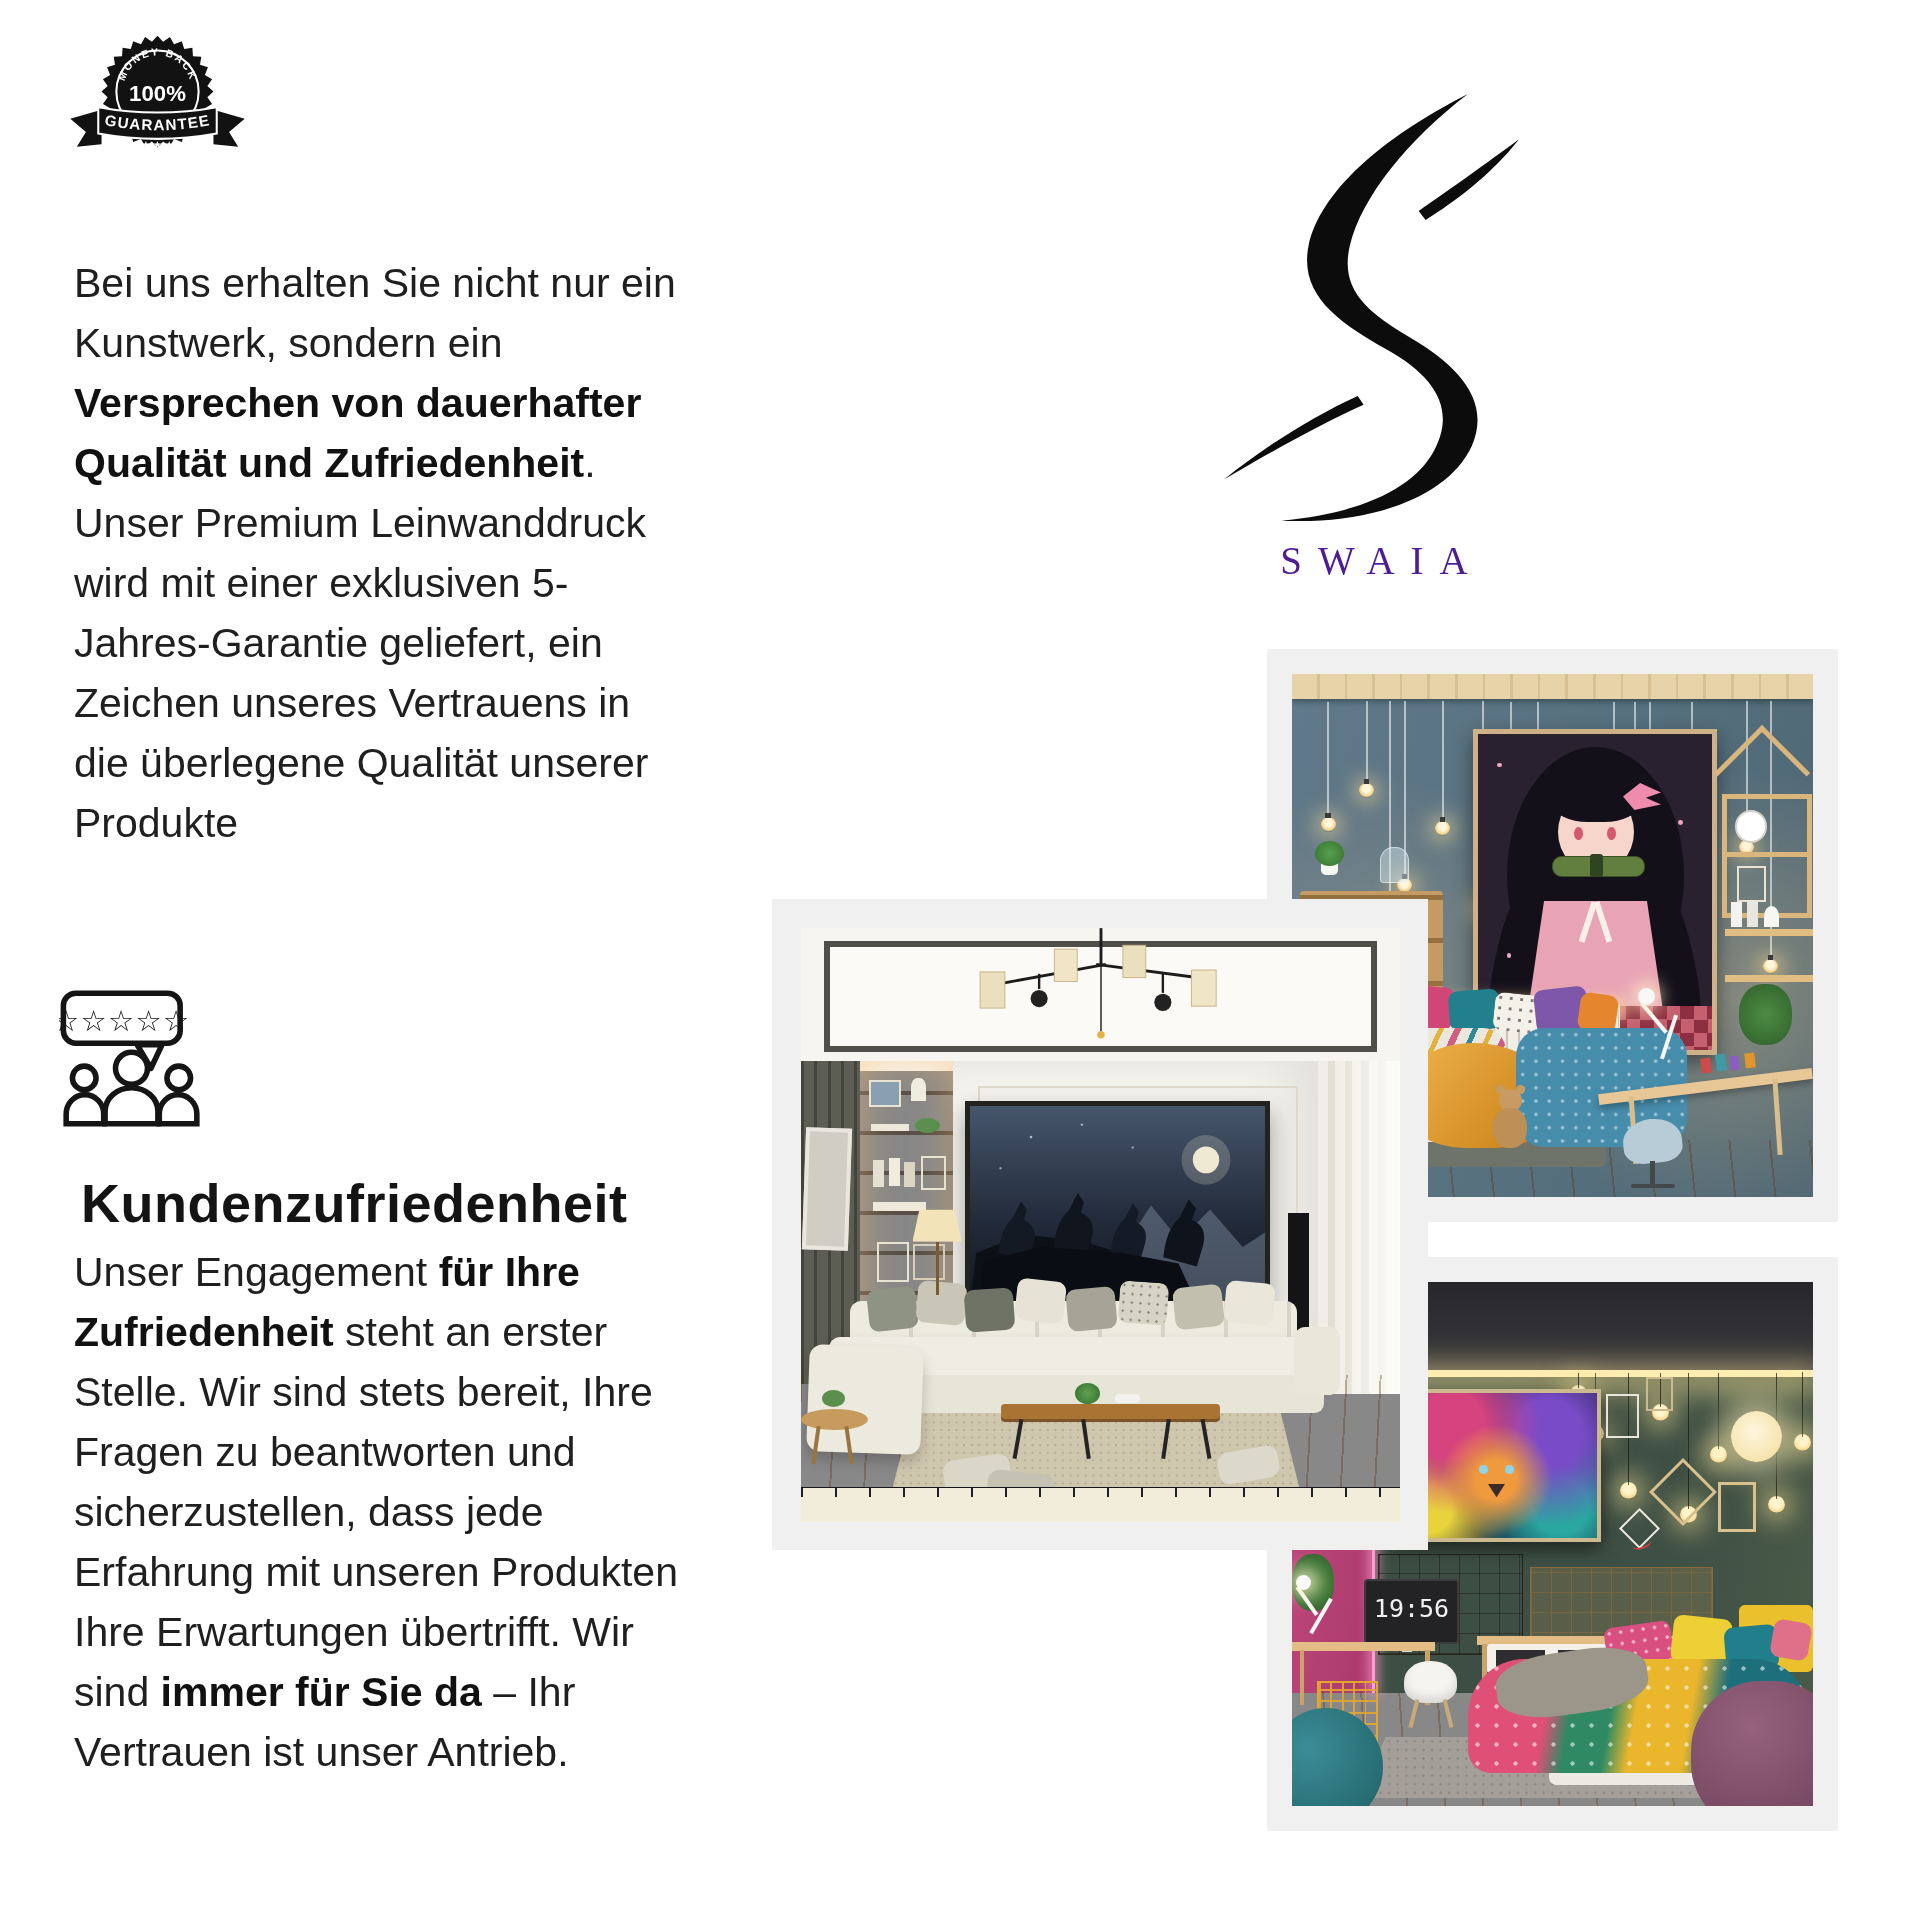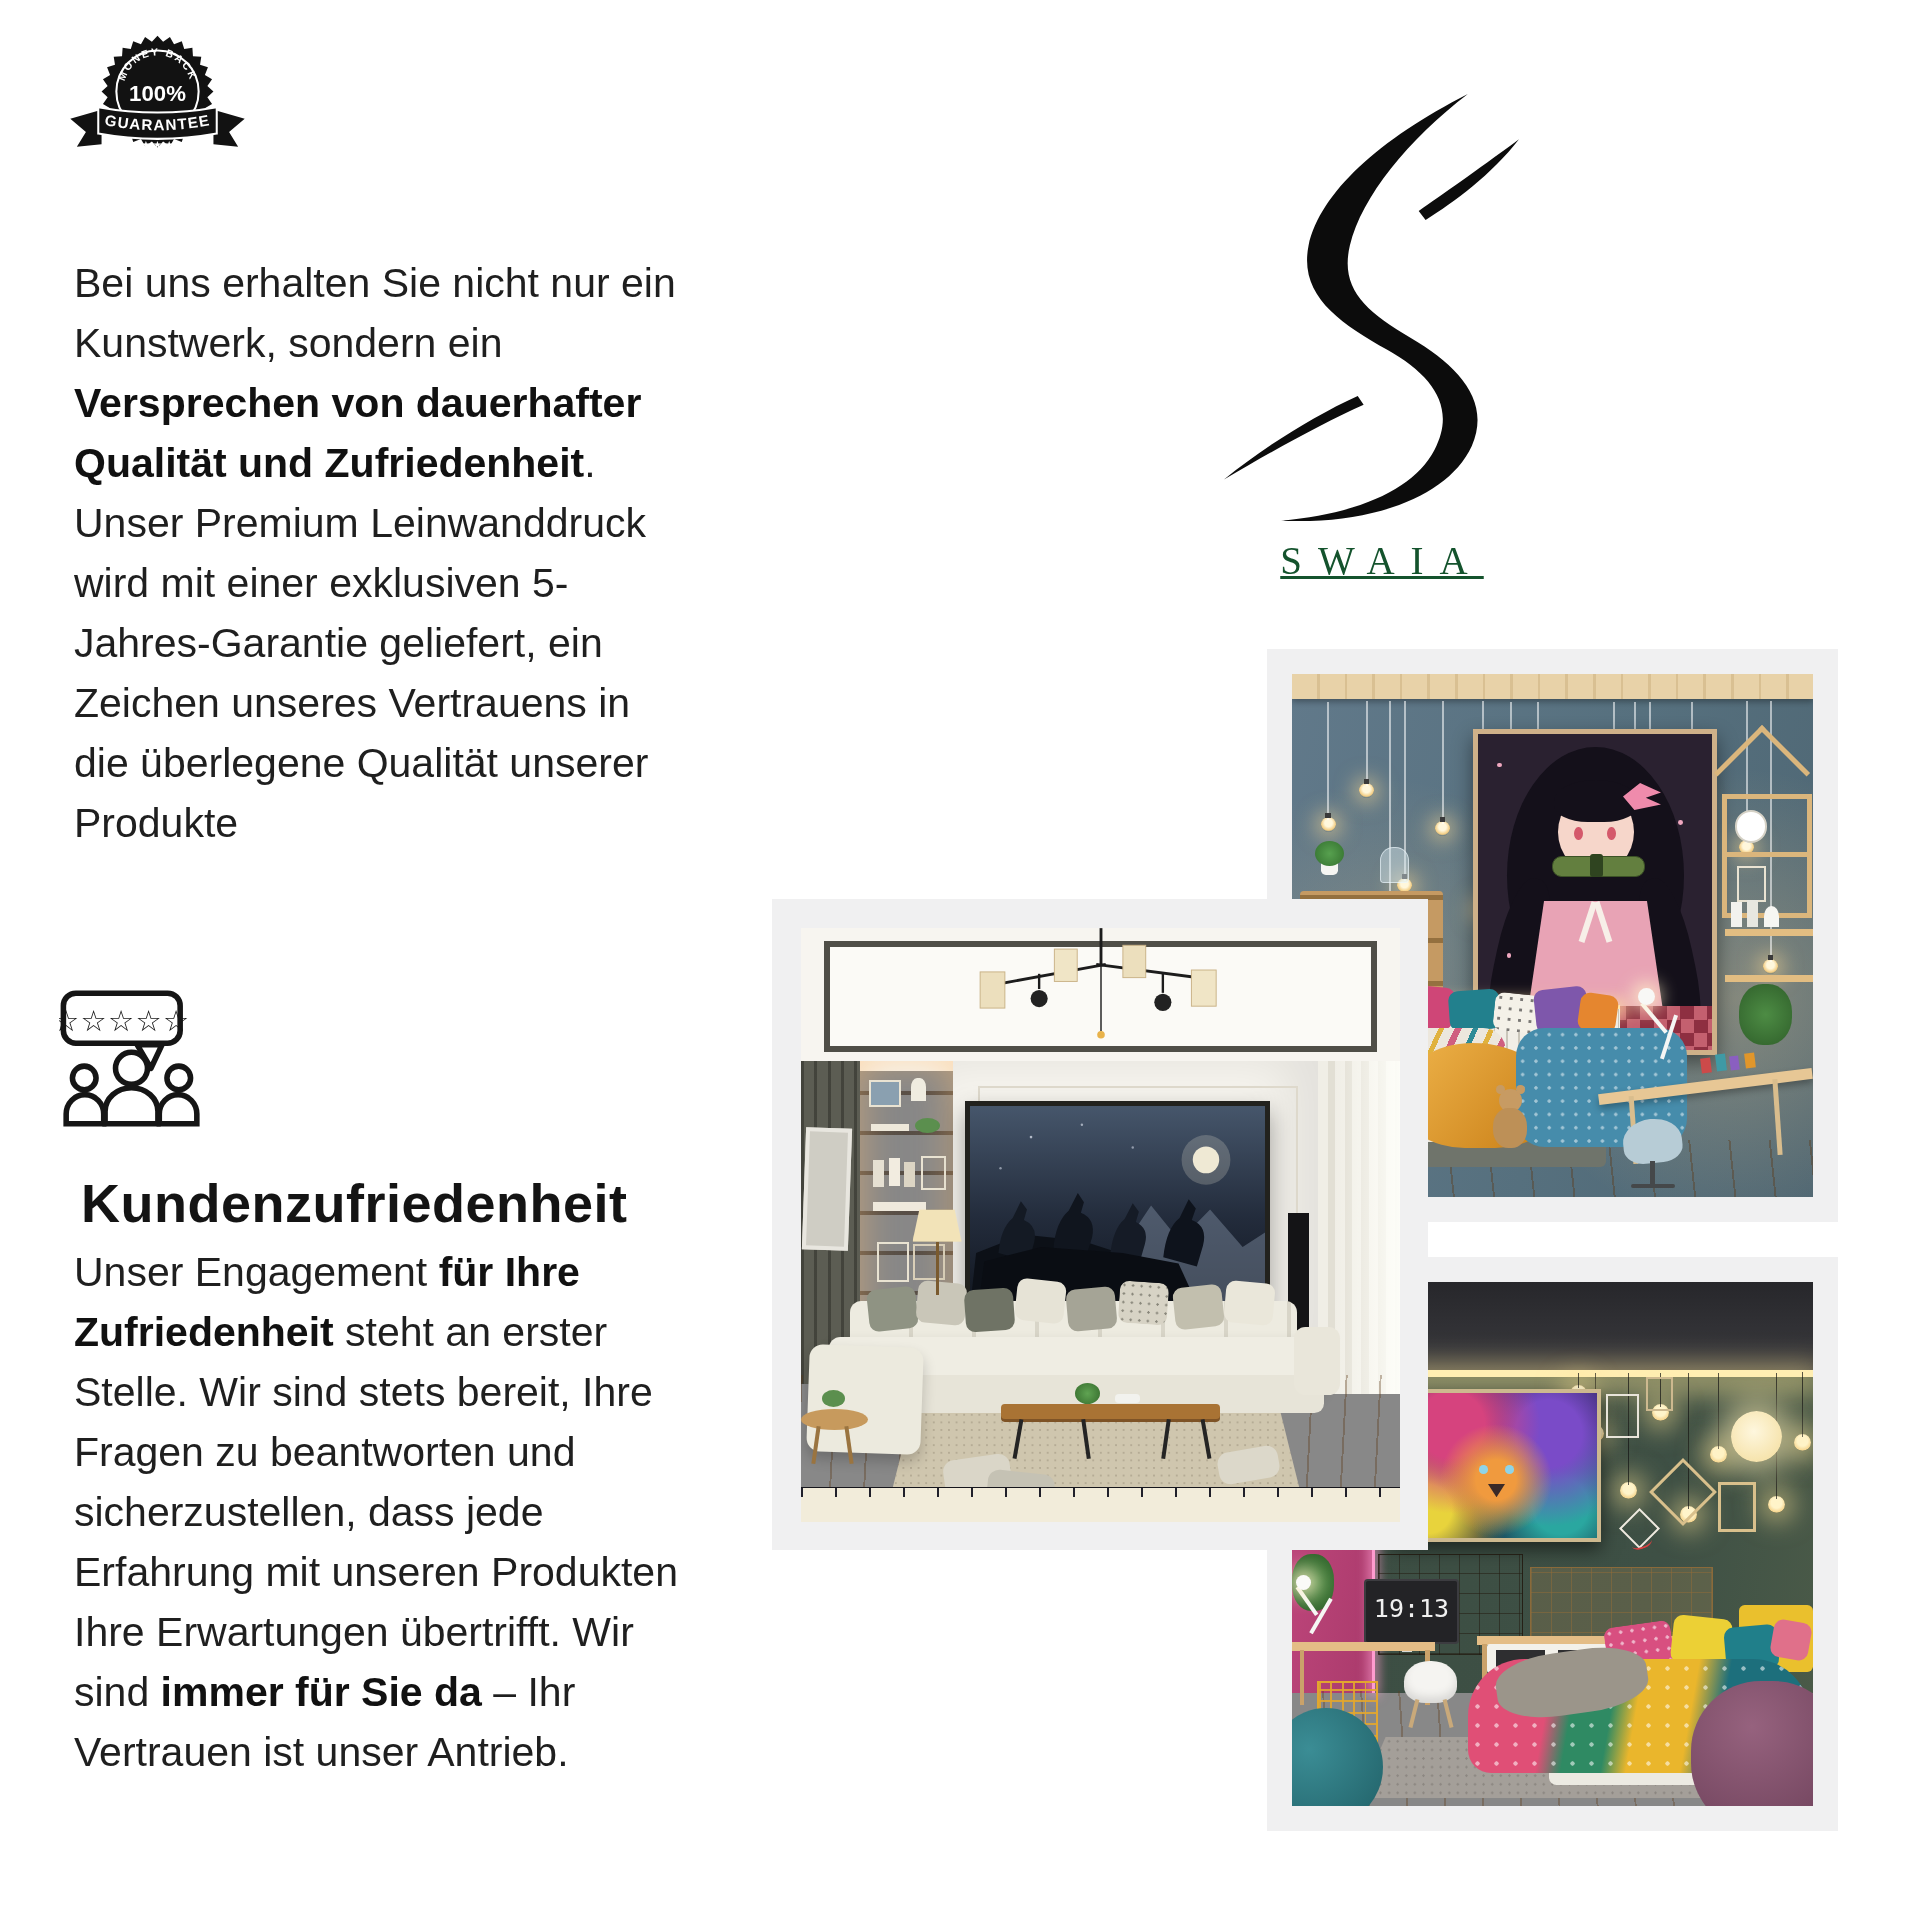--- a/index.html
+++ b/index.html
@@ -5,21 +5,21 @@
   html,body{margin:0;padding:0;background:#fff;}
   .page{position:relative;width:1926px;height:1926px;background:#ffffff;overflow:hidden;
         font-family:"Liberation Sans",sans-serif;color:#1d1d1d;}
   .abs{position:absolute;}
   .h1{position:absolute;font-size:54px;font-weight:800;letter-spacing:0.5px;color:#141414;}
   .body-text{position:absolute;font-size:41px;line-height:60px;color:#1f1f1f;}
   .b{font-weight:700;color:#111;}
   .card{position:absolute;background:#f0f0f1;}
   .photo{position:absolute;overflow:hidden;background:#888;}
   .brand-name{position:absolute;left:1217px;top:538px;width:314px;text-align:center;
-      font-family:"Liberation Serif",serif;font-size:39px;letter-spacing:16px;text-indent:16px;color:#14532d;text-decoration:underline;}
+      font-family:"Liberation Serif",serif;font-size:39px;letter-spacing:16px;text-indent:16px;color:#4c1d95;}
   
   .bulb{position:absolute;width:15px;height:15px;border-radius:50%;
         background:radial-gradient(circle at 50% 40%,#fff7dc 0 32%,#f3cd82 62%,rgba(243,205,130,0) 75%);
         box-shadow:0 0 19px 5.7px rgba(255,220,150,.55);}
   .bulb::before{content:"";position:absolute;left:6.7px;bottom:12.4px;width:1.9px;height:var(--c);
         background:rgba(255,255,255,.55);}
   .bulb::after{content:"";position:absolute;left:4.8px;top:-3.8px;width:5.7px;height:4.8px;background:#3a3a3a;}
   .orb{position:absolute;width:17px;height:17px;border-radius:50%;
         background:radial-gradient(circle at 50% 40%,#fff4ca 0 40%,#f6d58e 70%,rgba(246,213,142,0) 80%);
         box-shadow:0 0 25px 9.5px rgba(255,230,150,.5);}
@@ -216,21 +216,21 @@
       <div class="abs" style="left:86px;top:272px;width:143px;height:99px;border:1.9px solid rgba(35,28,18,.8);
            background-image:repeating-linear-gradient(90deg,rgba(35,28,18,.55) 0 1.4px,transparent 1.4px 20px),repeating-linear-gradient(0deg,rgba(35,28,18,.55) 0 1.4px,transparent 1.4px 20px)"></div>
       <div class="abs" style="left:238px;top:285px;width:181px;height:105px;border:1.9px solid #8a6a3a;background:rgba(190,150,90,.22);
            background-image:repeating-linear-gradient(90deg,rgba(138,106,58,.6) 0 1.4px,transparent 1.4px 20px),repeating-linear-gradient(0deg,rgba(138,106,58,.6) 0 1.4px,transparent 1.4px 20px)"></div>
 
       <div class="abs" style="left:0;top:409px;right:0;height:116px;background:linear-gradient(100deg,#c49a60,#d5ae74 55%,#e0c08a);background-image:repeating-linear-gradient(86deg,rgba(95,60,25,.35) 0 1.9px,transparent 1.9px 38px)"></div>
       <div class="abs" style="left:67px;top:455px;width:380px;height:61px;background:#a49f99;background-image:radial-gradient(rgba(70,65,60,.25) 1px,transparent 1.4px);background-size:8.6px 8.6px;clip-path:polygon(7% 0,93% 0,100% 100%,0 100%)"></div>
 
       <div class="abs" style="left:0;top:272px;width:42px;height:57px;border-radius:45%;background:radial-gradient(circle,#4d8c44,#2f5f2a)"></div>
       <div class="abs" style="left:72px;top:297px;width:91px;height:61px;background:#232326;border:2.9px solid #3c3c40;border-radius:3.8px;color:#f0f0f0;
-           font-family:'DejaVu Sans Mono',monospace;font-size:25px;line-height:55px;text-align:center">19:13</div>
+           font-family:'DejaVu Sans Mono',monospace;font-size:25px;line-height:55px;text-align:center">19:56</div>
       <div class="abs" style="left:110px;top:360px;width:9.5px;height:9.5px;background:#d9d9d6"></div>
       <div class="abs" style="left:27px;top:314px;width:3.8px;height:40px;background:#f6f6f4;transform:rotate(30deg)"></div>
       <div class="abs" style="left:13.3px;top:302px;width:3.8px;height:34px;background:#f6f6f4;transform:rotate(-35deg)"></div>
       <div class="abs" style="left:3.8px;top:293px;width:15px;height:15px;border-radius:50%;background:#fafaf8;box-shadow:0 0 17px 6.7px rgba(255,240,200,.8)"></div>
       <div class="abs" style="left:0;top:360px;width:143px;height:8.6px;background:#e4bd86"></div>
       <div class="abs" style="left:185px;top:354px;width:200px;height:8.6px;background:#e4bd86"></div>
       <div class="abs" style="left:195px;top:362px;width:181px;height:28.5px;background:#f3f1ea;border-radius:2.9px"></div>
       <div class="abs" style="left:204px;top:368px;width:49px;height:17px;background:#2e2e30"></div>
       <div class="abs" style="left:266px;top:368px;width:49px;height:17px;background:#2e2e30"></div>
       <div class="abs" style="left:7.6px;top:368px;width:4.8px;height:55px;background:#caa26a"></div>

